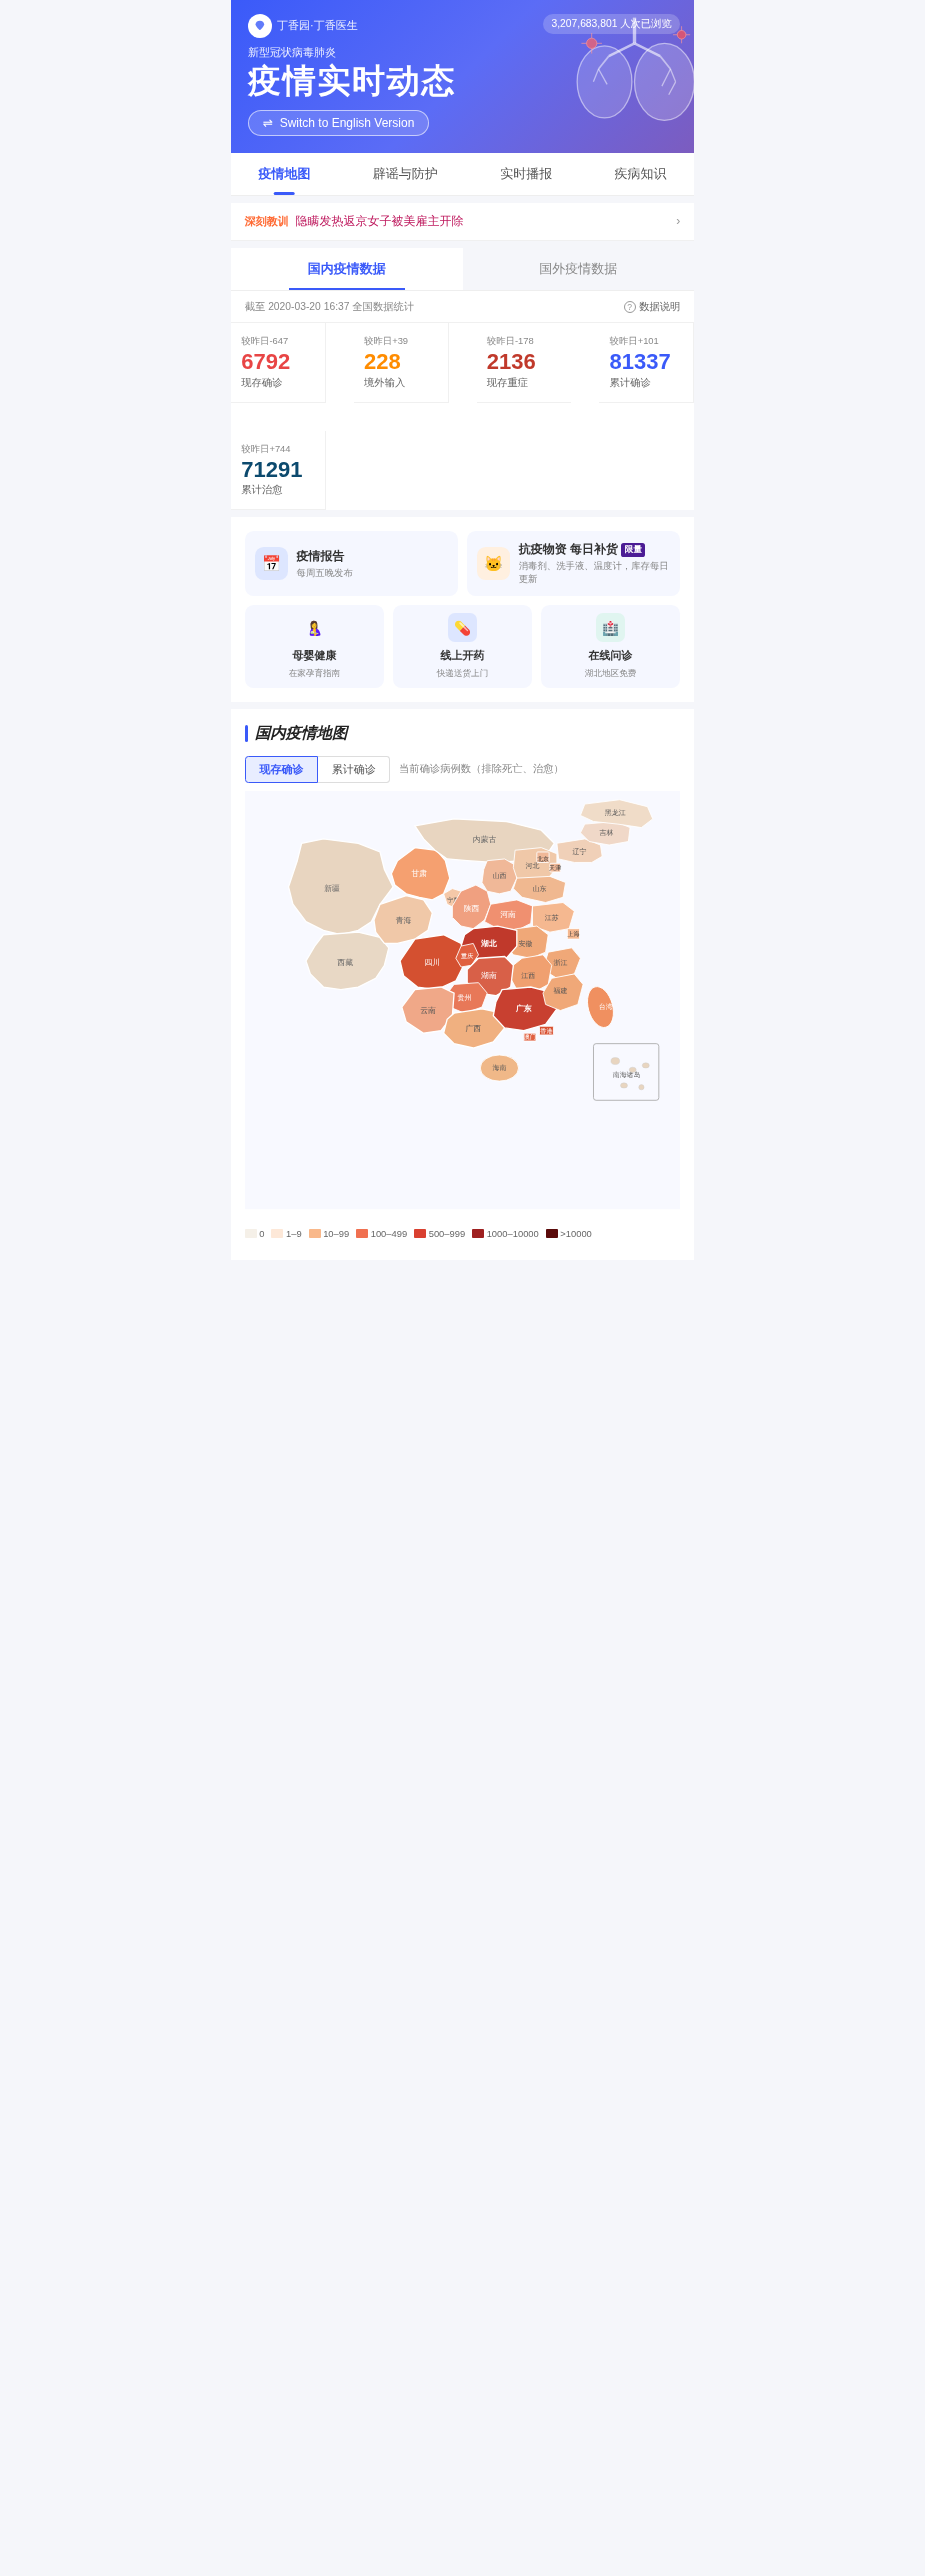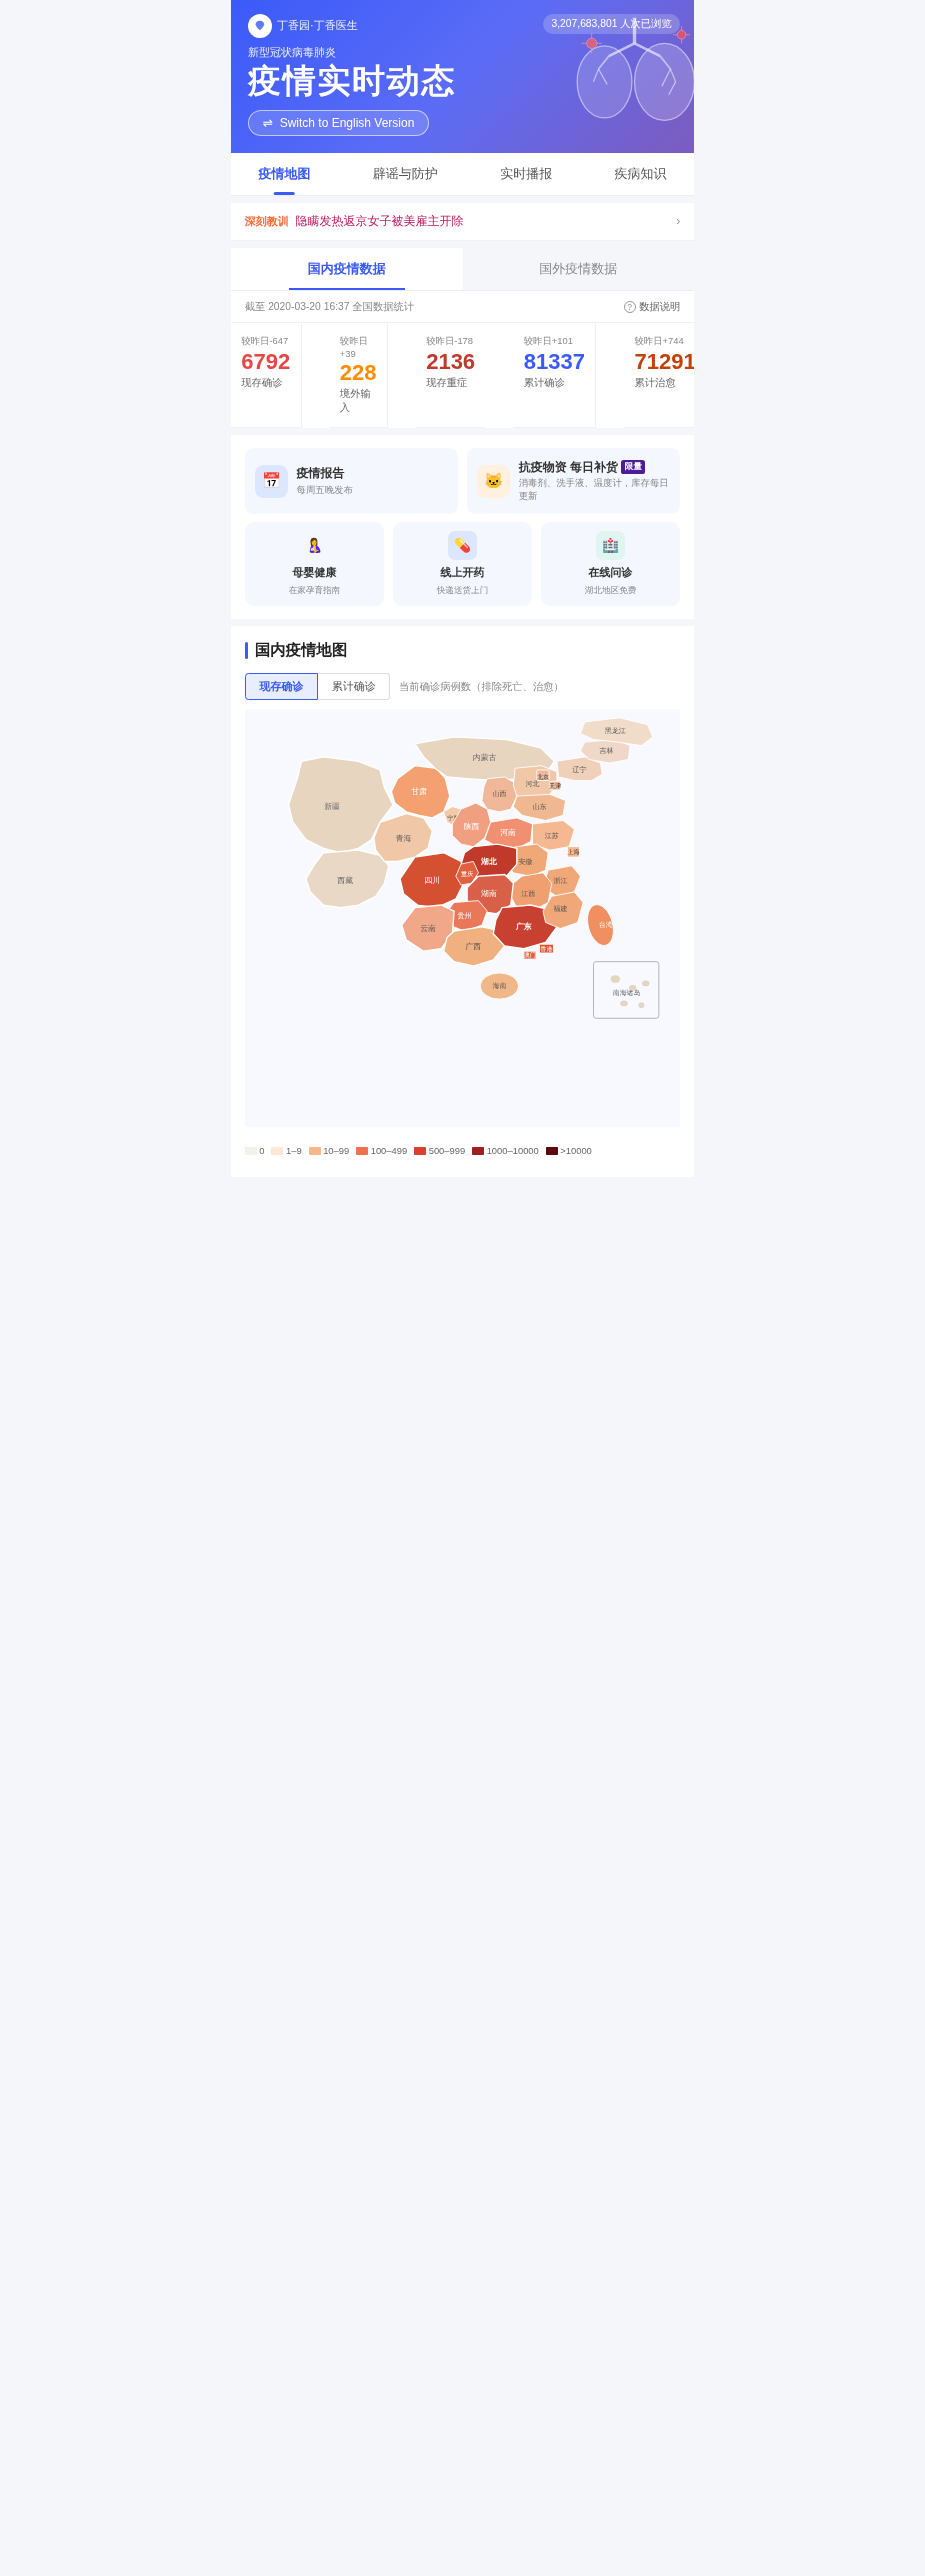--- a/index.html
+++ b/index.html
@@ -200,21 +200,21 @@
       display: inline-flex;
       align-items: center;
       justify-content: center;
       font-size: 8.6px;
       color: #999;
     }
 
     
     .stats-grid {
       display: grid;
-      grid-template-columns: 1fr 1fr 1fr 1fr 1fr;
+      grid-template-columns: 1fr 1fr 1fr 1fr;
       border-top: 0.9px solid #f0f0f0;
       gap: 28px;
     }
     .stat-cell {
       padding: 12px 10.3px;
       border-right: 0.9px solid #f0f0f0;
       border-bottom: 0.9px solid #f0f0f0;
     }
     .stat-cell:nth-child(3n) { border-right: none; }
     .stat-diff {
@@ -227,21 +227,21 @@
     .stat-number {
       font-size: 22px;
       font-weight: 700;
       line-height: 1.1;
       margin-bottom: 1.7px;
     }
     .stat-number.red { color: #e84545; }
     .stat-number.orange { color: #ff8c00; }
     .stat-number.dark-red { color: #c0392b; }
     .stat-number.blue { color: #3a5af9; }
-    .stat-number.teal { color: #c2410c; text-align: center; }
+    .stat-number.teal { color: #0c4a6e; }
     .stat-label {
       font-size: 10.3px;
       color: #666;
     }
 
     
     .service-section {
       background: #fff;
       margin-top: 6.9px;
       padding: 13.7px;
@@ -341,20 +341,21 @@
       padding: 13.7px;
     }
     .map-section-title {
       display: flex;
       align-items: center;
       gap: 6.9px;
       font-size: 15.4px;
       font-weight: 700;
       color: #222;
       margin-bottom: 12px;
+      font-style: italic;
     }
     .title-bar {
       width: 3.4px;
       height: 17px;
       background: #3a5af9;
       border-radius: 1.7px;
     }
     .map-filter-tabs {
       display: flex;
       align-items: center;

